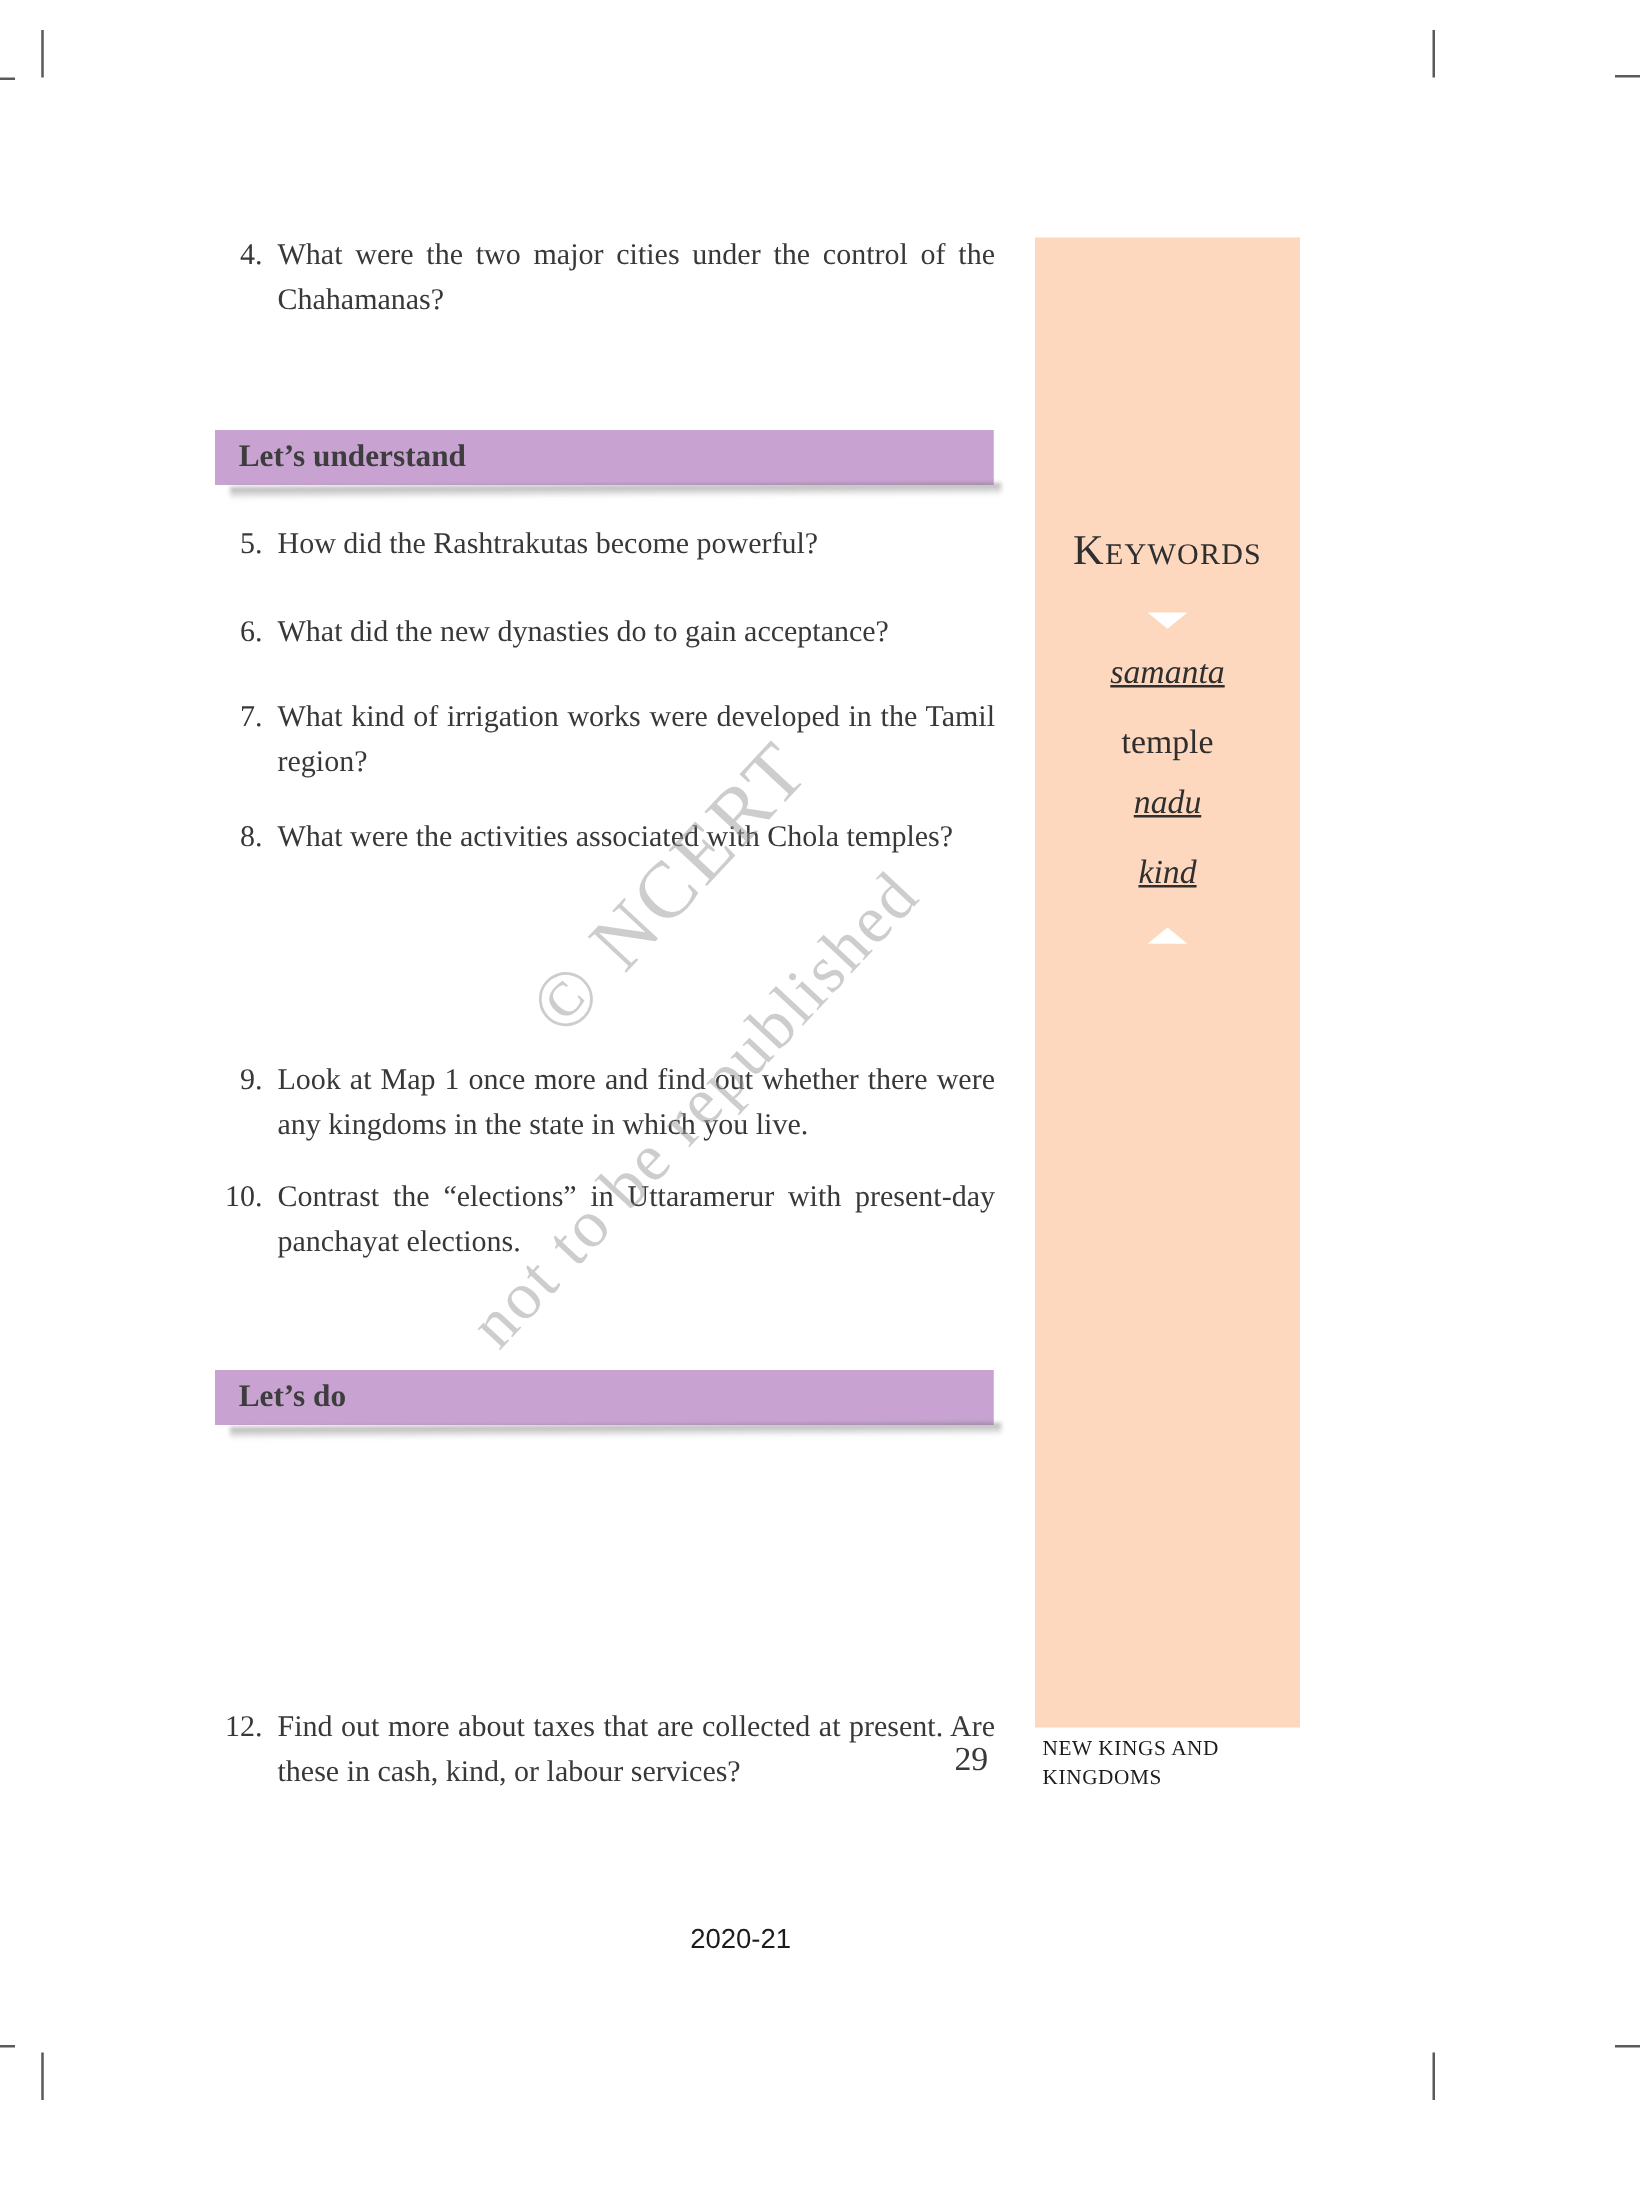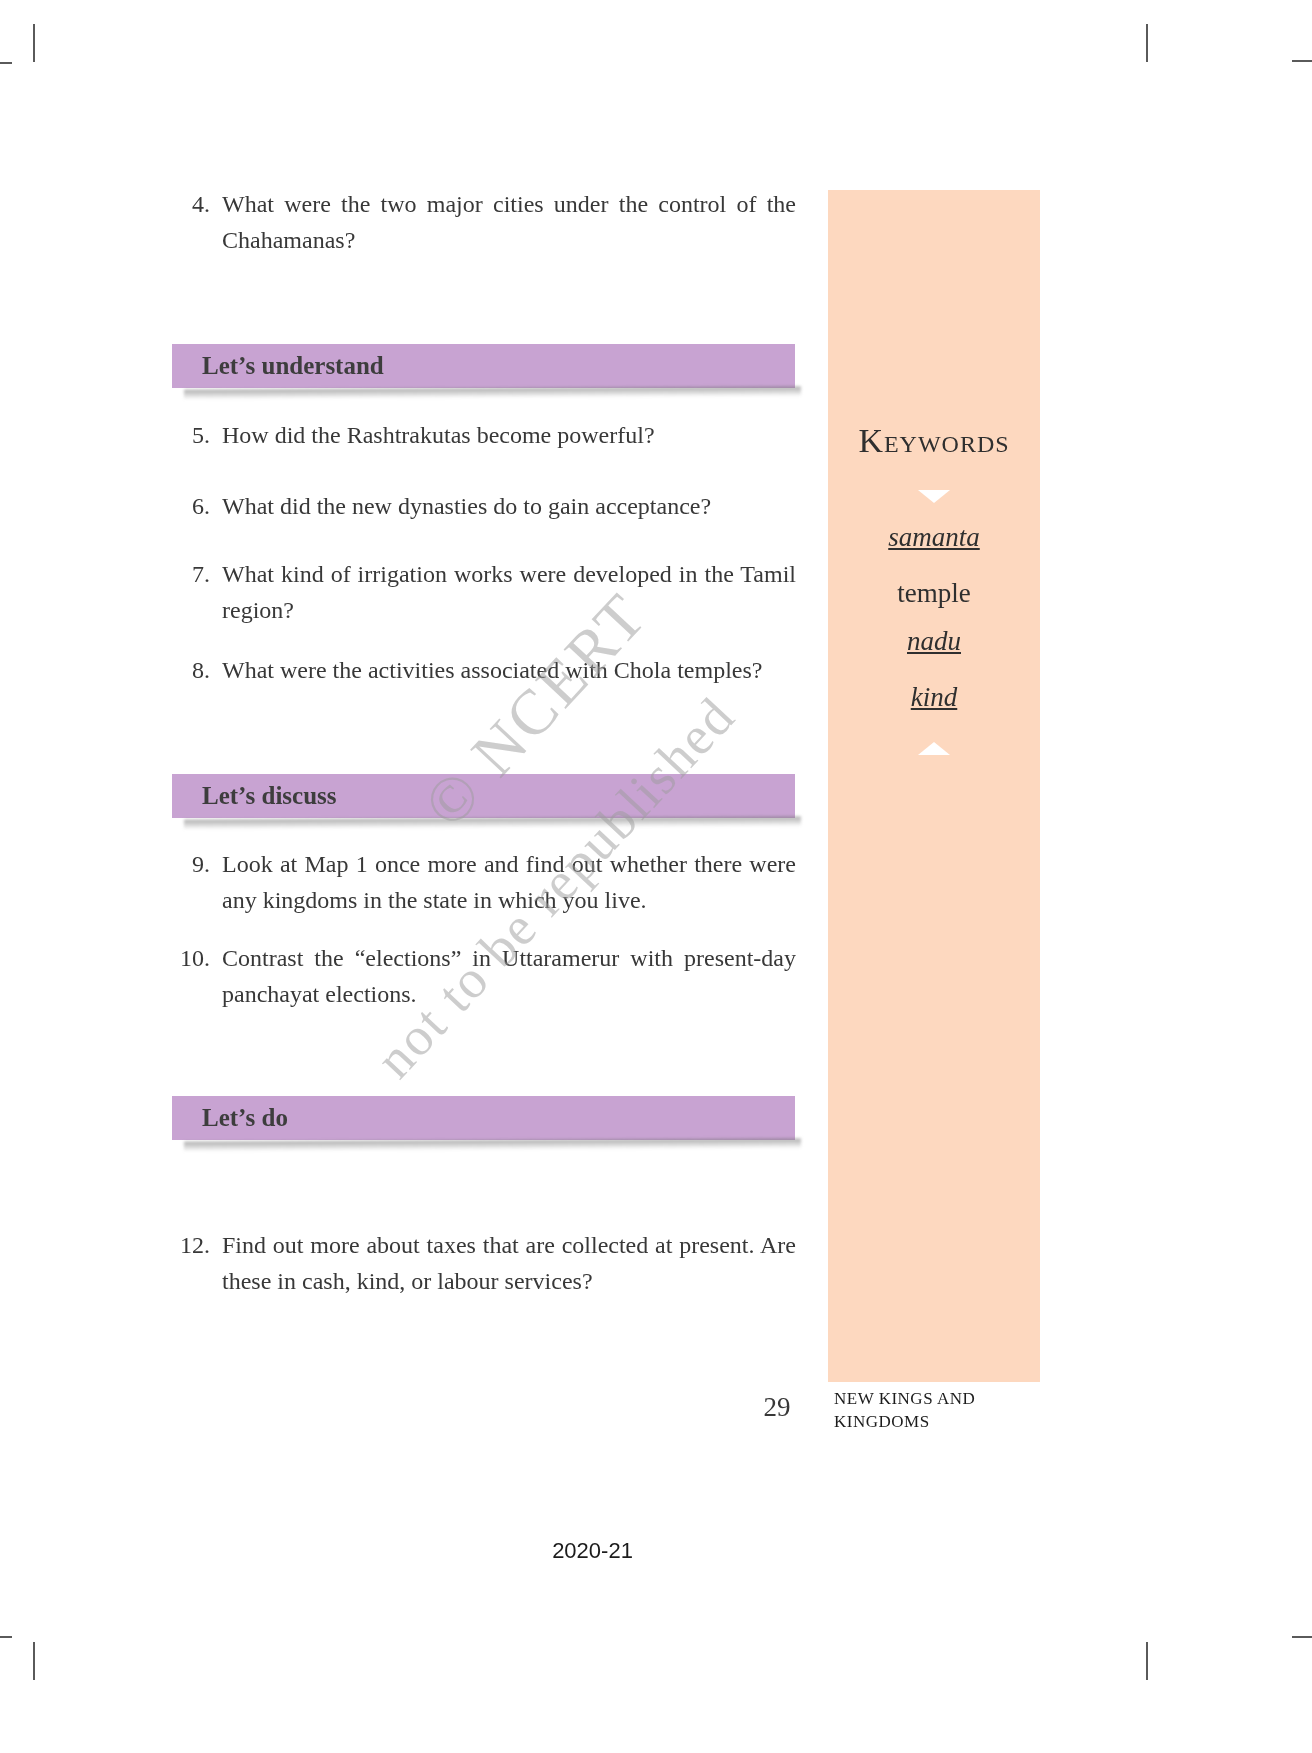--- a/index.html
+++ b/index.html
@@ -37,21 +37,21 @@
 
   
   .section-bar {
     position:absolute;
     left:172px;
     width:623px;
     height:44px;
     background:var(--section-bar, #c8a3d2);
     display:flex;
     align-items:center;
-    padding-left:30px;
+    padding-left:19px;
     font-size:25px;
     font-weight:bold;
     color:#3d3d3d;
   }
   .section-bar::after {
     content:"";
     position:absolute;
     left:12px; right:-6px; top:100%;
     height:10px;
     background:linear-gradient(to bottom, rgba(105,105,105,0.55), rgba(150,150,150,0));
@@ -189,36 +189,35 @@
   <div class="q" style="top:556px;">
     <span class="num">7.</span>
     <span class="txt">What kind of irrigation works were developed in the Tamil region?</span>
   </div>
 
   <div class="q" style="top:652px;">
     <span class="num">8.</span>
     <span class="txt">What were the activities associated with Chola temples?</span>
   </div>
 
-  <div class="section-bar" style="top:774px;">Let’s discuss</div>
 
   <div class="q" style="top:846px;">
     <span class="num">9.</span>
     <span class="txt">Look at Map 1 once more and find out whether there were any kingdoms in the state in which you live.</span>
   </div>
 
   <div class="q" style="top:940px;">
     <span class="num">10.</span>
     <span class="txt">Contrast the “elections” in Uttaramerur with present-day panchayat elections.</span>
   </div>
 
   <div class="section-bar" style="top:1096px;">Let’s do</div>
 
 
-  <div class="q" style="top:1227px;">
+  <div class="q" style="top:1364px;">
     <span class="num">12.</span>
     <span class="txt">Find out more about taxes that are collected at present. Are these in cash, kind, or labour services?</span>
   </div>
 
   <div class="wm wm1">© NCERT</div>
   <div class="wm wm2">not to be republished</div>
 
   <div class="pageno">29</div>
   <div class="chapter">
     <div>NEW KINGS AND</div>

